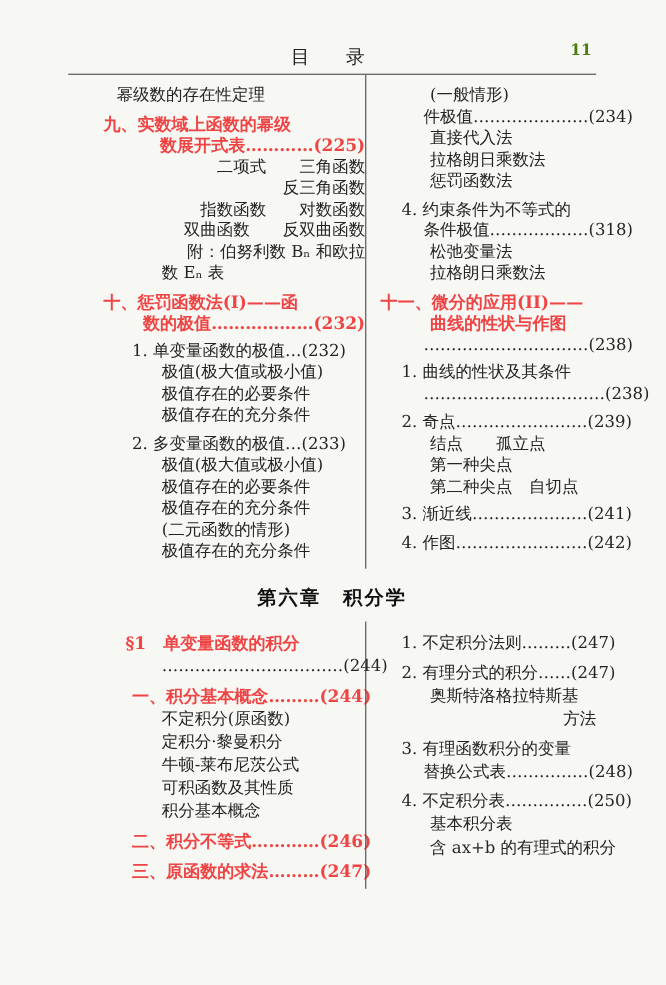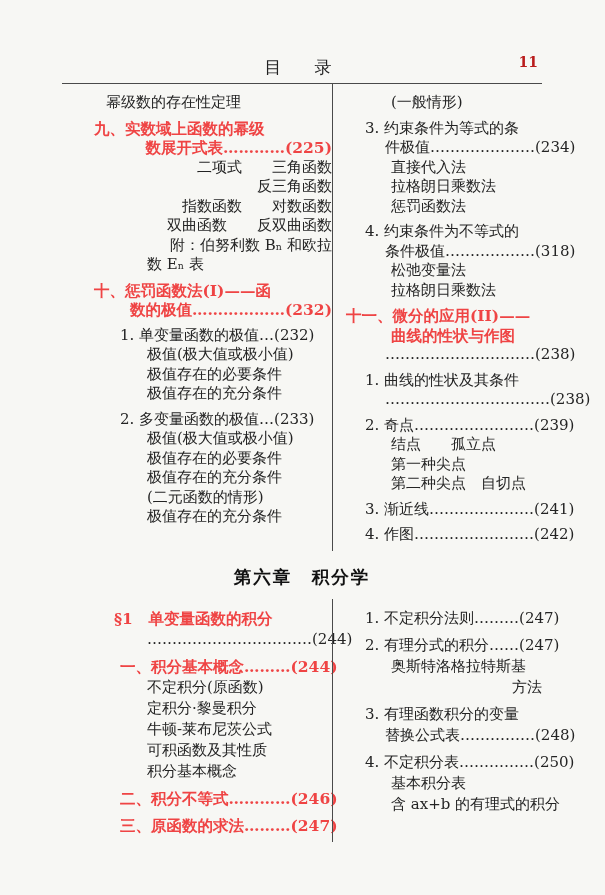--- a/index.html
+++ b/index.html
@@ -4,37 +4,37 @@
 <style>
   html,body{margin:0;padding:0;}
   body{
     width:605px;height:895px;
     background:#f7f7f4;
     font-family:"DejaVu Serif","Liberation Serif",serif;
     color:#1c1c1c;
     overflow:hidden;
   }
   .page{position:relative;width:605px;height:895px;}
-  .content{position:absolute;left:62px;top:54px;width:480px;}
+  .content{position:absolute;left:62px;top:38px;width:480px;}
 
   
   .header{
     position:relative;
     border-bottom:1.5px solid #4a4a4a;
     padding-bottom:5px;
     height:24px;
   }
   .header-title{
     position:absolute;left:0;right:0;top:2px;
     text-align:center;
     font-size:17px;letter-spacing:8px;color:#222;
   }
   .page-num{
     position:absolute;right:4px;top:0;
-    font-size:14px;font-weight:bold;color:#b91c1c;
+    font-size:14px;font-weight:bold;color:#4d7c0f;
   }
 
   
   .cols{display:flex;align-items:stretch;}
   .col{box-sizing:border-box;overflow:visible;}
   .col-left{width:270px;padding:9px 0 6px 0;}
   .col-right{width:210px;border-left:1px solid #4a4a4a;padding:9px 0 6px 0;}
 
   .line{
     font-size:15px;
@@ -93,21 +93,20 @@
           <div class="line ind8">极值存在的充分条件</div>
           <div class="line ind5 gap">2. 多变量函数的极值…(233)</div>
           <div class="line ind8">极值(极大值或极小值)</div>
           <div class="line ind8">极值存在的必要条件</div>
           <div class="line ind8">极值存在的充分条件</div>
           <div class="line ind8">(二元函数的情形)</div>
           <div class="line ind8">极值存在的充分条件</div>
         </div>
       <div class="col col-right">
           <div class="line ind5">(一般情形)</div>
-          <div class="line ind2 gap">3. 约束条件为等式的条</div>
           <div class="line ind4">件极值…………………(234)</div>
           <div class="line ind5">直接代入法</div>
           <div class="line ind5">拉格朗日乘数法</div>
           <div class="line ind5">惩罚函数法</div>
           <div class="line ind2 gap">4. 约束条件为不等式的</div>
           <div class="line ind4">条件极值………………(318)</div>
           <div class="line ind5">松弛变量法</div>
           <div class="line ind5">拉格朗日乘数法</div>
           <div class="line ind1 bold gap">十一、微分的应用(II)——</div>
           <div class="line ind5 bold">曲线的性状与作图</div>

